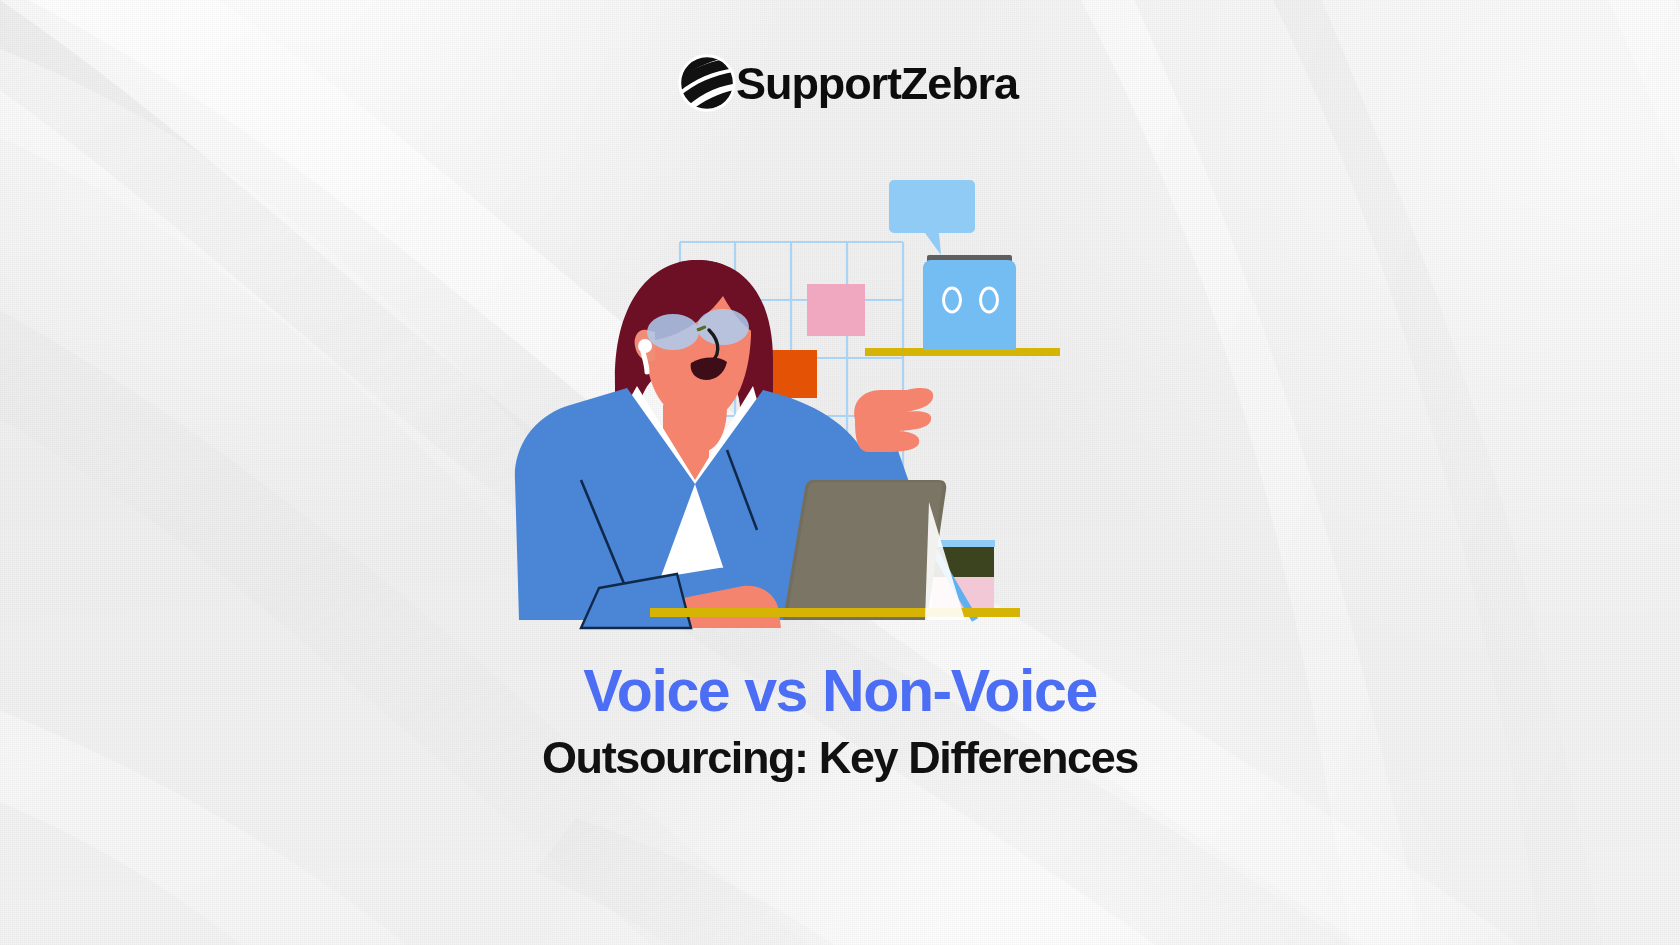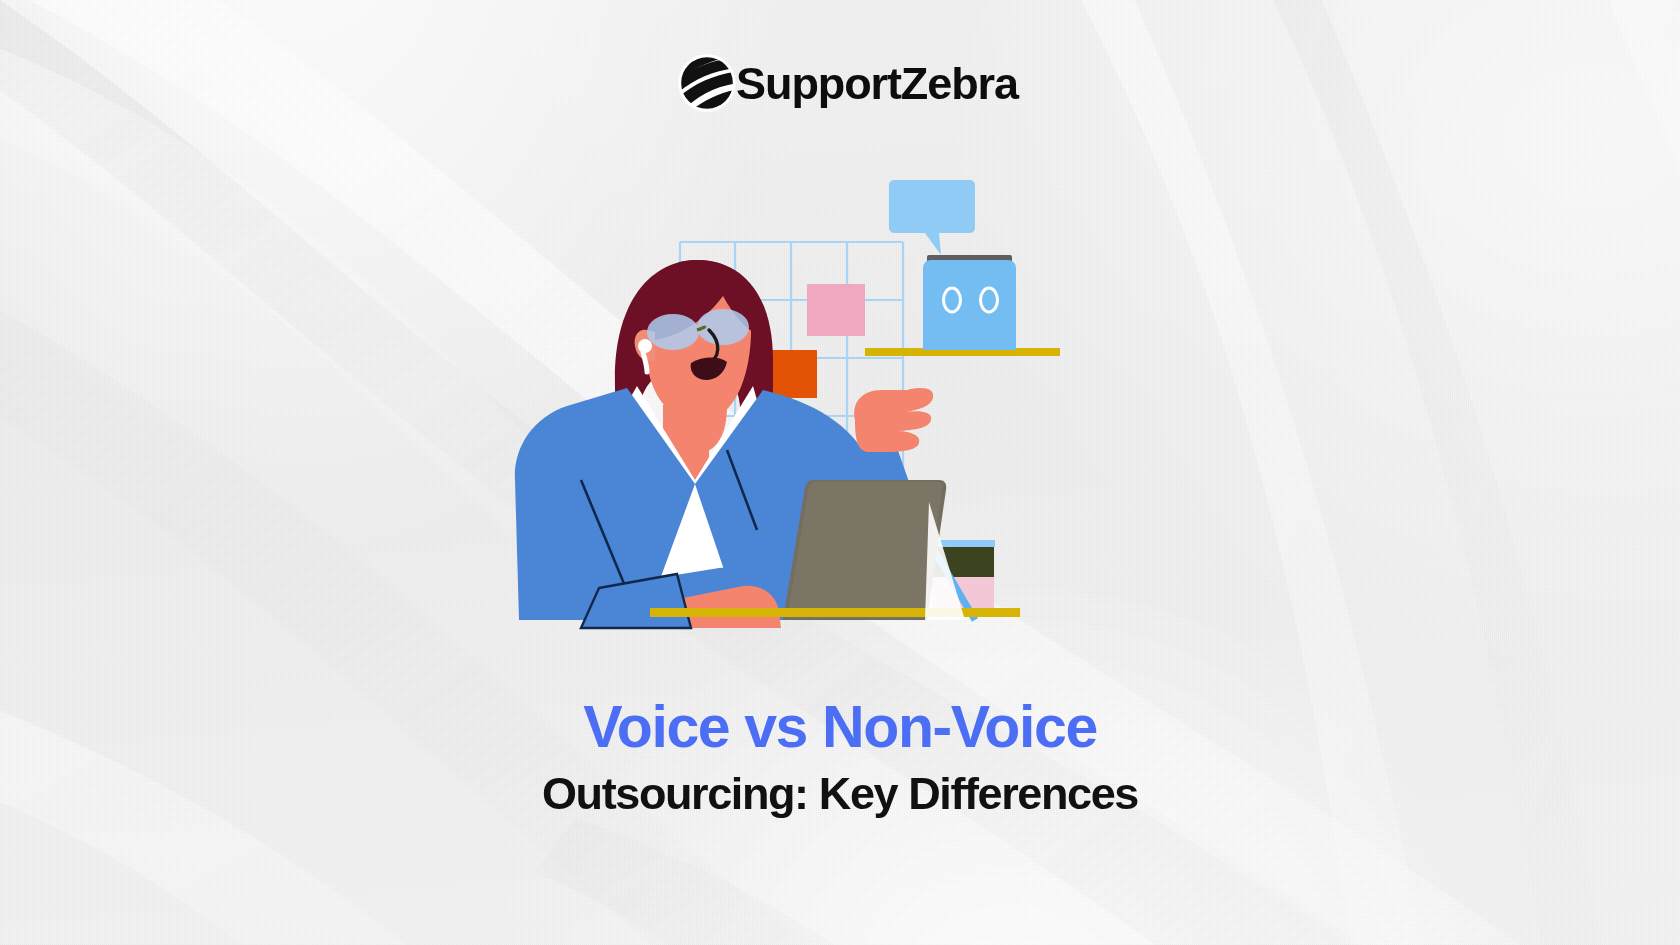--- a/index.html
+++ b/index.html
@@ -69,21 +69,20 @@
     height: 490px;
   }
   .illus svg { display:block; width:100%; height:100%; }
 
   
   .title-block {
     position: absolute;
     left: 0; right: 0;
     top: 660px;
     text-align: center;
-    margin-top: 36px;
   }
   .title-line1 {
     font-size: 59px;
     font-weight: 700;
     letter-spacing: -1.4px;
     line-height: 1.08;
     margin: 0;
   }
   .title-line2 {
     font-size: 45px;

